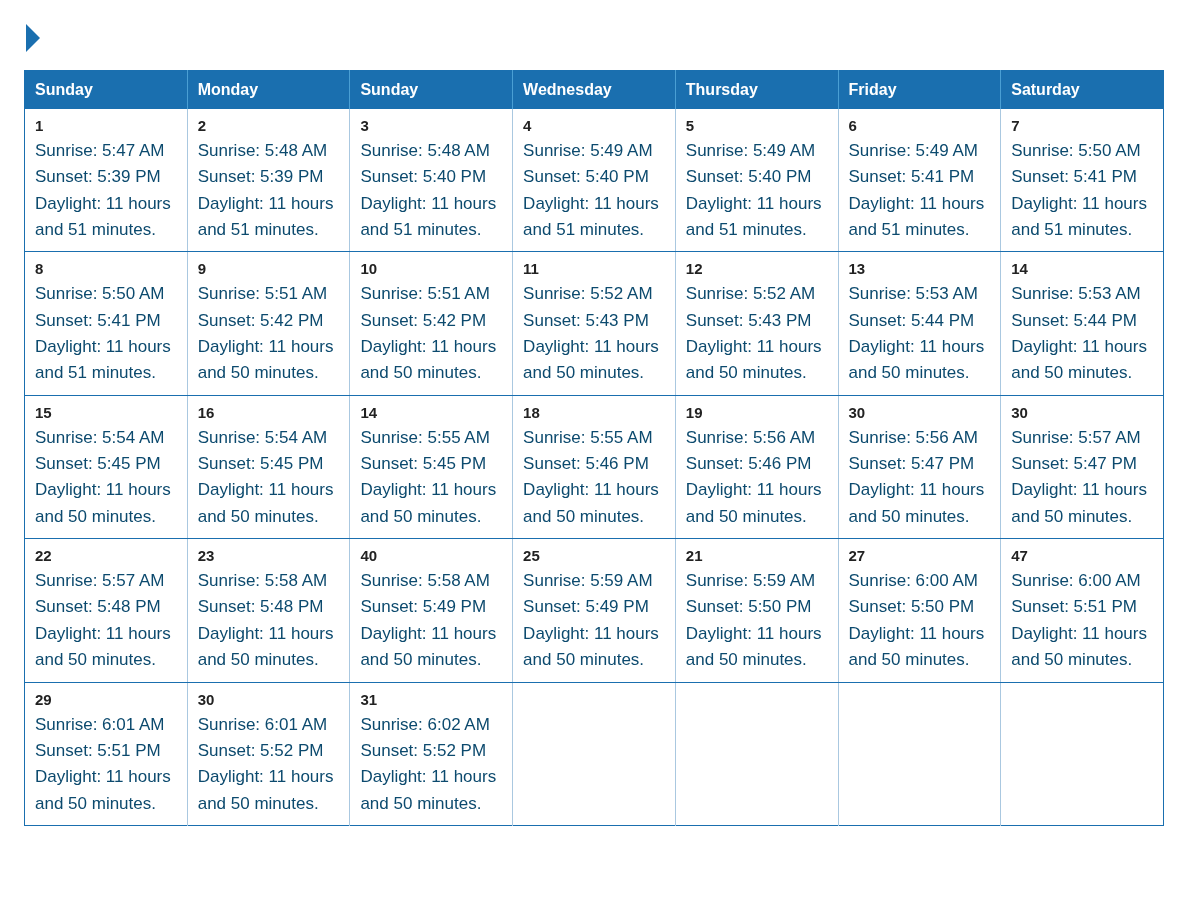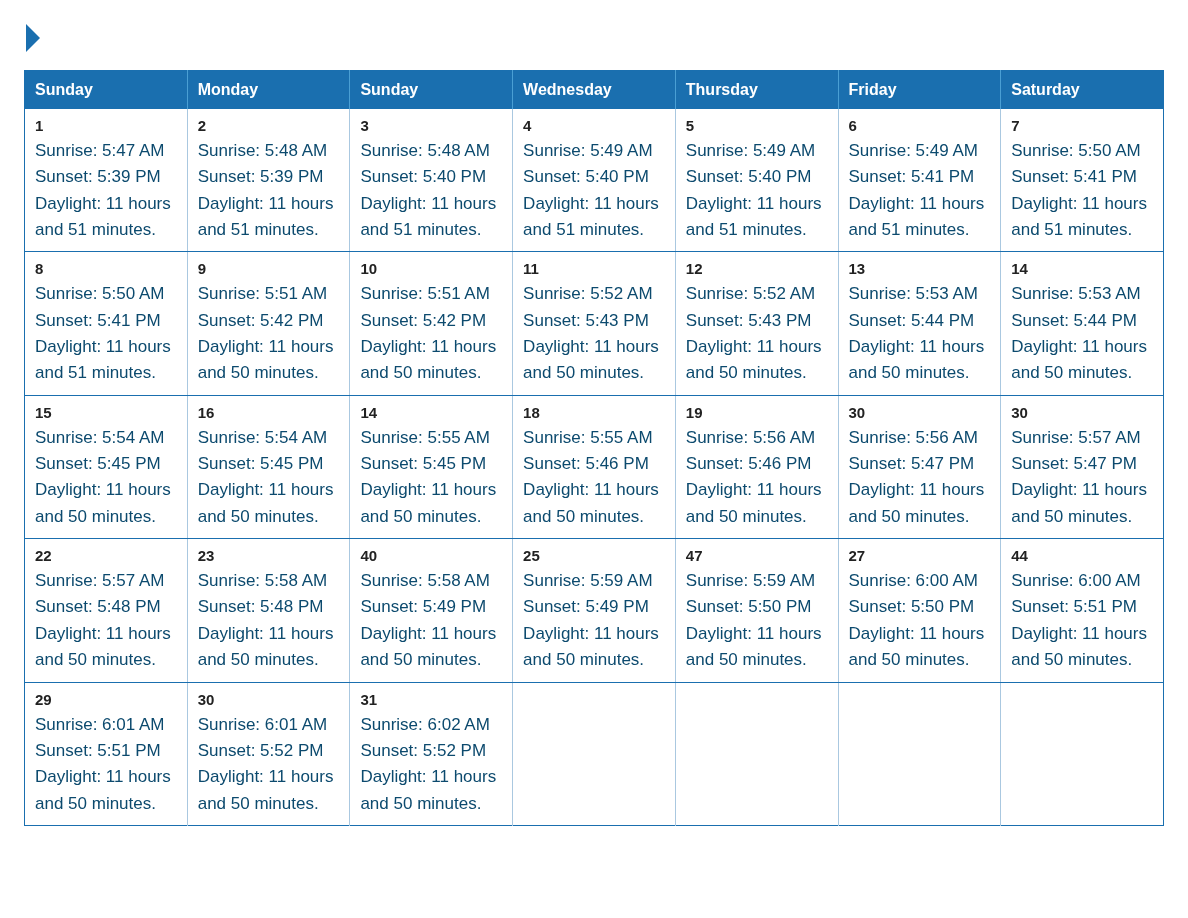--- a/index.html
+++ b/index.html
@@ -242,29 +242,29 @@
       </td>
         <td>
         <span class="day-number">40</span>
         <span class="day-info">Sunrise: 5:58 AM<br>Sunset: 5:49 PM<br>Daylight: 11 hours<br>and 50 minutes.</span>
       </td>
         <td>
         <span class="day-number">25</span>
         <span class="day-info">Sunrise: 5:59 AM<br>Sunset: 5:49 PM<br>Daylight: 11 hours<br>and 50 minutes.</span>
       </td>
         <td>
-        <span class="day-number">47</span>
+        <span class="day-number">21</span>
         <span class="day-info">Sunrise: 5:59 AM<br>Sunset: 5:50 PM<br>Daylight: 11 hours<br>and 50 minutes.</span>
       </td>
         <td>
         <span class="day-number">27</span>
         <span class="day-info">Sunrise: 6:00 AM<br>Sunset: 5:50 PM<br>Daylight: 11 hours<br>and 50 minutes.</span>
       </td>
         <td>
-        <span class="day-number">44</span>
+        <span class="day-number">47</span>
         <span class="day-info">Sunrise: 6:00 AM<br>Sunset: 5:51 PM<br>Daylight: 11 hours<br>and 50 minutes.</span>
       </td>
       </tr>
       <tr>
         <td>
         <span class="day-number">29</span>
         <span class="day-info">Sunrise: 6:01 AM<br>Sunset: 5:51 PM<br>Daylight: 11 hours<br>and 50 minutes.</span>
       </td>
         <td>
         <span class="day-number">30</span>

